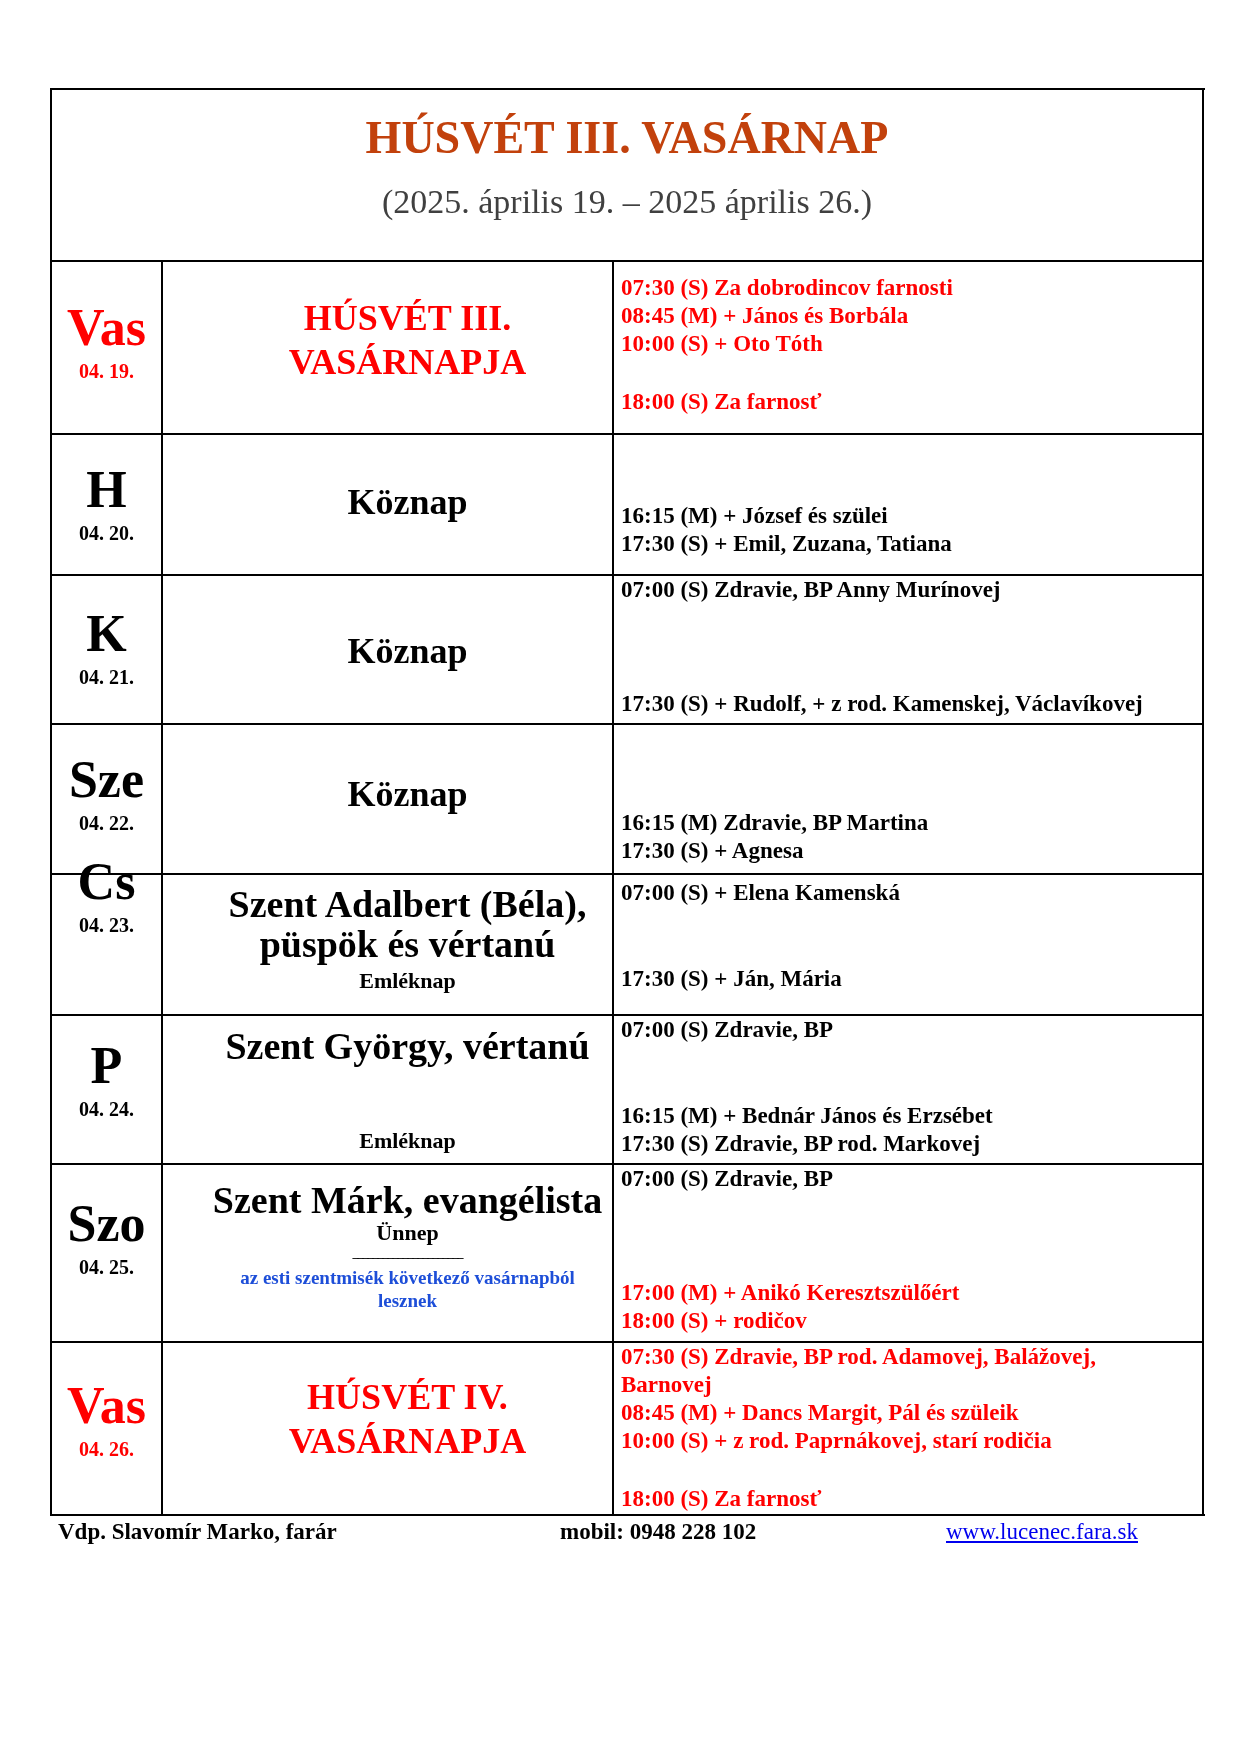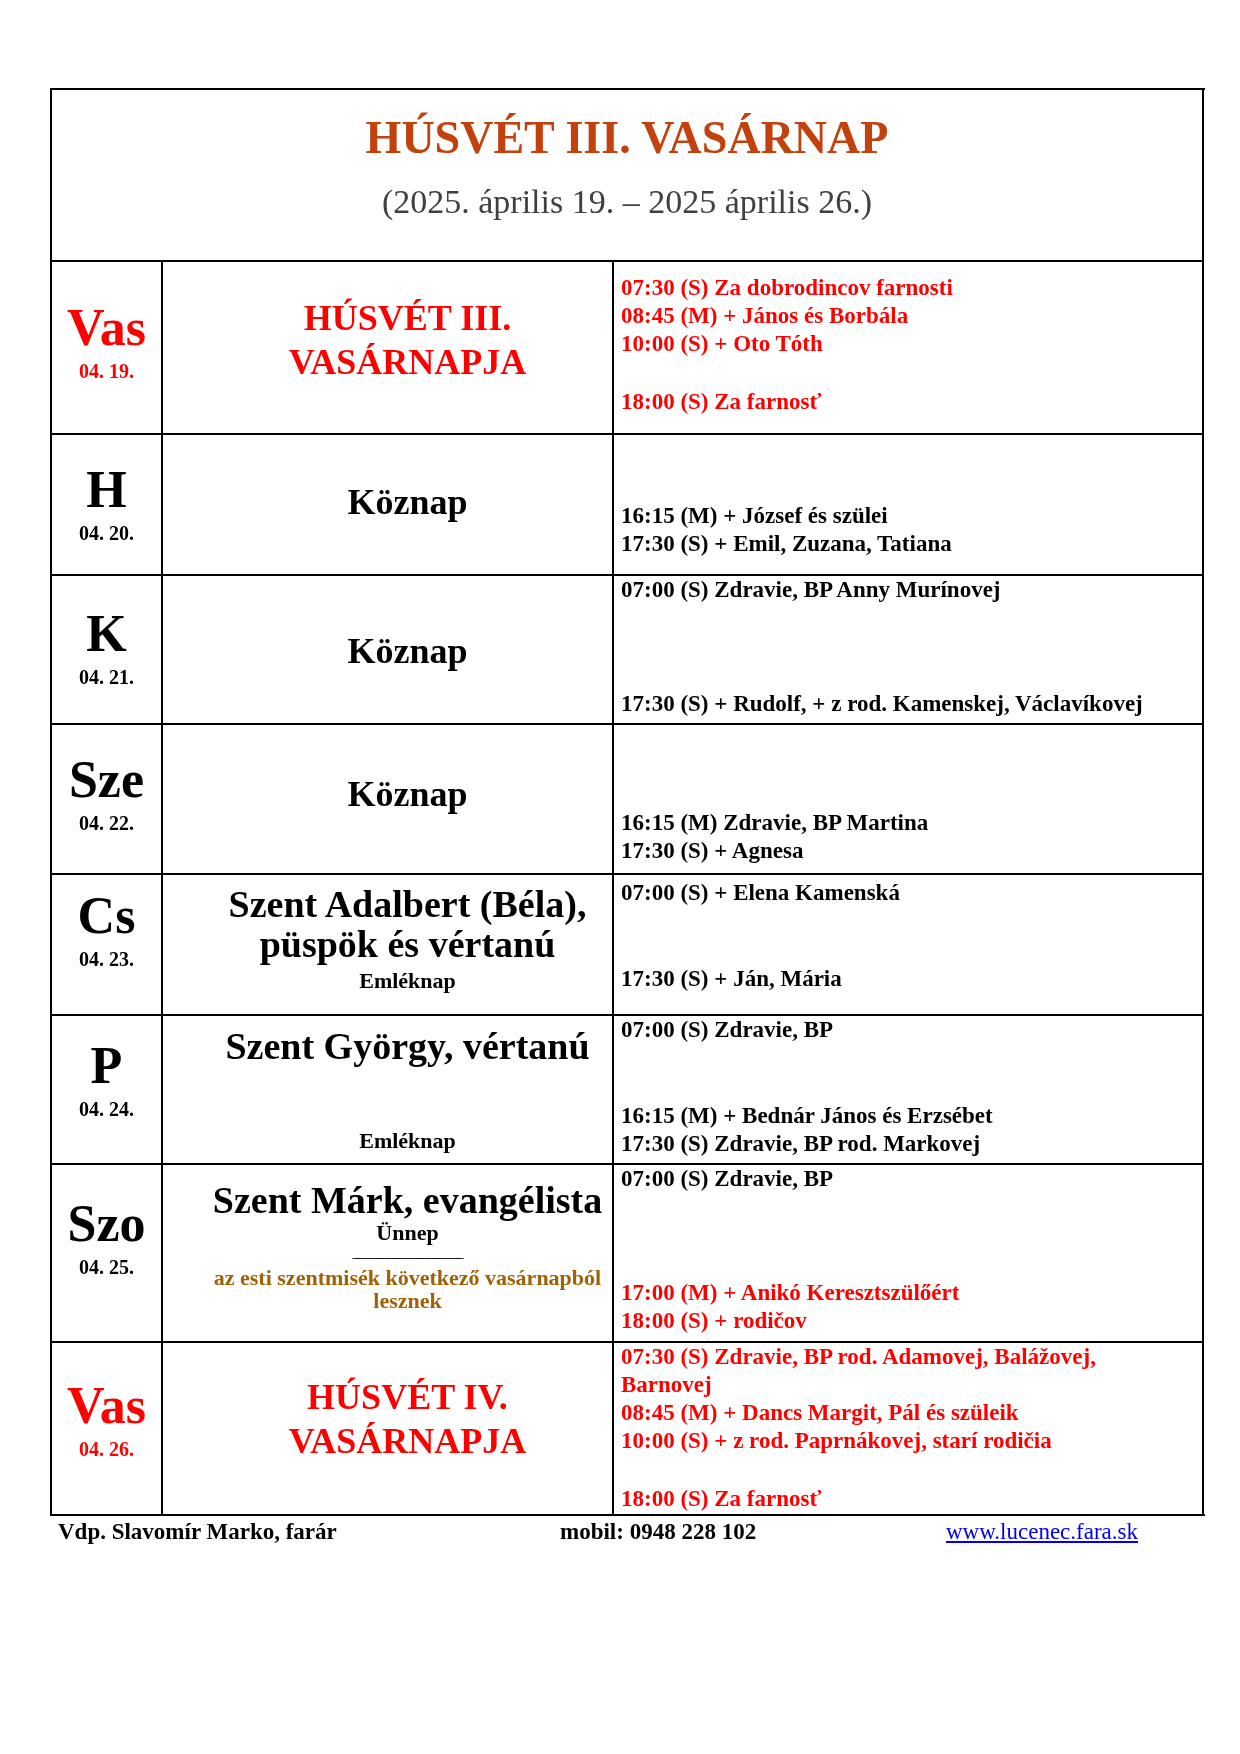--- a/index.html
+++ b/index.html
@@ -13,21 +13,21 @@
            font-size:46px; line-height:52px; color:#c2410c; }
   .subtitle { left:51px; width:1152px; top:182px; text-align:center;
               font-size:34px; line-height:40px; color:#404040; }
   .day { position:absolute; left:51px; width:111px; text-align:center; font-weight:bold; }
   .day .abbr { display:block; font-size:52px; line-height:56px; }
   .day .date { display:block; font-size:20px; line-height:26px; margin-top:2px; }
   .feast { position:absolute; left:162px; width:491px; text-align:center; font-weight:bold; }
   .feast .name { font-size:36px; line-height:44px; }
   .feast .name-sm { font-size:38px; line-height:40px; }
   .feast .rank { font-size:22px; line-height:26px; }
-  .feast .note { font-size:22px; line-height:23px; color:#a16207; }
+  .feast .note { font-size:19px; line-height:23px; color:#1d4ed8; }
   .feast .sep { font-size:12px; line-height:14px; letter-spacing:-1px; }
   .masses { position:absolute; left:613px; width:588px; box-sizing:border-box;
             font-weight:bold; font-size:23px; }
   .mass { position:absolute; left:8px; white-space:nowrap; line-height:28px; }
   .footer { position:absolute; top:1518px; font-weight:bold; font-size:23px; line-height:28px; }
   .footer a { color:#0000ee; text-decoration:underline; font-weight:normal; }
 </style>
 </head>
 <body>
 
@@ -95,21 +95,21 @@
   <span class="date">04. 22.</span>
 </div>
 <div class="feast" style="top:772px;">
   <div class="name">Köznap</div>
 </div>
 <div class="masses" style="top:725px;height:149px;">
   <div class="mass" style="top:84px;">16:15 (M) Zdravie, BP Martina</div>
   <div class="mass" style="top:112px;">17:30 (S) + Agnesa</div>
 </div>
 
-<div class="day" style="top:888px;">
+<div class="day" style="top:854px;">
   <span class="abbr">Cs</span>
   <span class="date">04. 23.</span>
 </div>
 <div class="feast" style="top:884px;">
   <div class="name-sm">Szent Adalbert (Béla),</div>
   <div class="name-sm">püspök és vértanú</div>
   <div class="rank" style="margin-top:4px;">Emléknap</div>
 </div>
 <div class="masses" style="top:875px;height:110px;">
   <div class="mass" style="top:4px;">07:00 (S) + Elena Kamenská</div>

